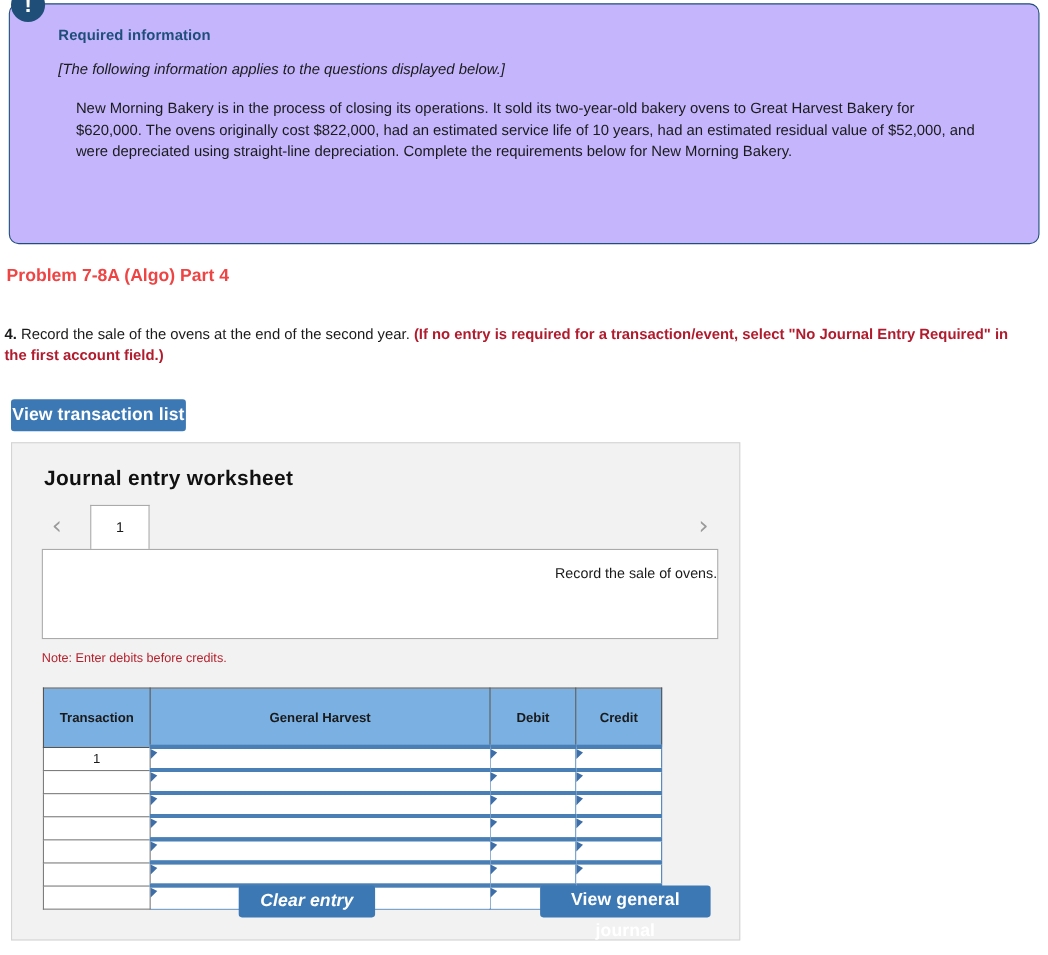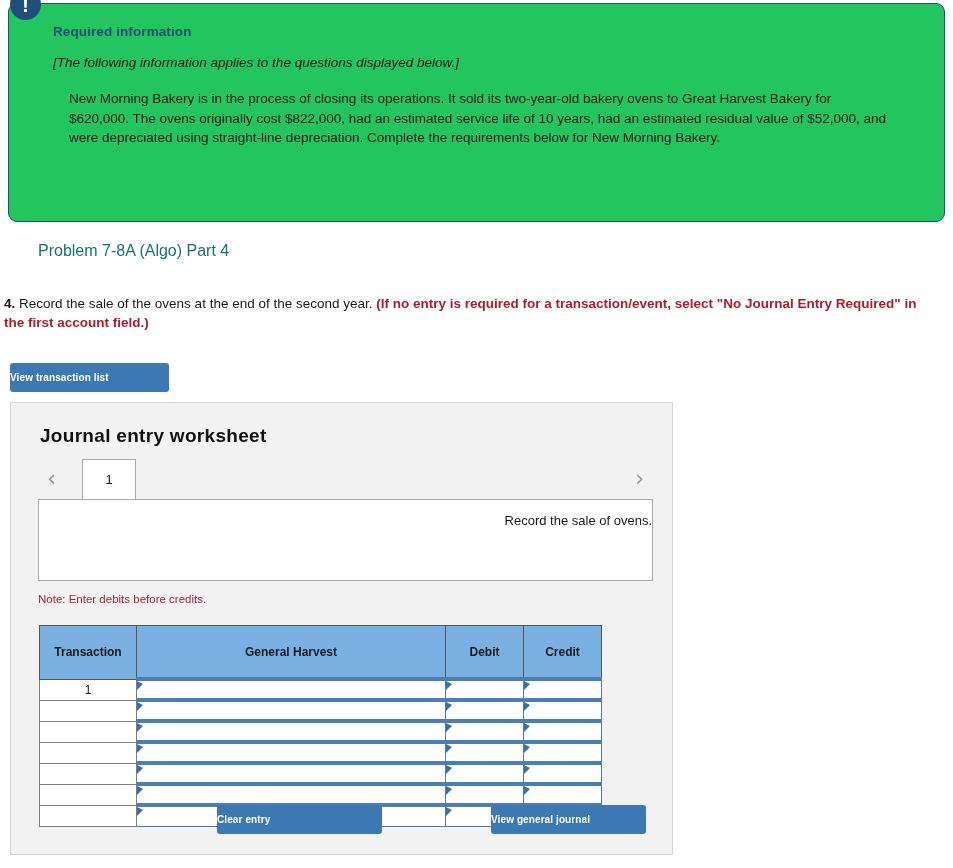--- a/index.html
+++ b/index.html
@@ -20,21 +20,21 @@
   .info-wrap {
     position: absolute;
     left: 8px;
     top: 3px;
     width: 937px;
     box-sizing: border-box;
   }
   .info-box {
     border: 1.5px solid #1f4e79;
     border-radius: 9px;
-    background: #22c55e;
+    background: #c4b5fd;
     box-sizing: border-box;
     padding: 20px 40px 22px 44px;
     min-height: 219px;
   }
   .alert-badge {
     position: absolute;
     left: 2px;
     top: -14px;
     width: 31px;
     height: 31px;
@@ -73,23 +73,22 @@
     margin: 16px;
     max-width: 830px;
   }
 
   
   .part-heading {
     position: absolute;
     left: 6px;
     top: 242px;
     font-size: 16px;
-    font-weight: normal;
-    color: #0f766e;
-    margin-left: 32px;
+    font-weight: bold;
+    color: #ef4444;
   }
   .question {
     position: absolute;
     left: 4px;
     top: 294px;
     width: 930px;
     font-size: 13.5px;
     line-height: 19px;
     color: #1a1a1a;
   }
@@ -100,23 +99,23 @@
   }
 
   
   .btn {
     display: inline-block;
     background: #3c78b4;
     color: #ffffff;
     border: none;
     border-radius: 3px;
     font-family: "Liberation Sans", sans-serif;
-    font-size: 10px;
-    font-weight: bold;
-    text-align: left;
+    font-size: 16px;
+    font-weight: bold;
+    text-align: center;
     cursor: pointer;
     padding: 0;
     line-height: 28px;
     letter-spacing: 0.1px;
   }
   .btn-transaction-list {
     position: absolute;
     left: 10px;
     top: 363px;
     width: 159px;
@@ -264,22 +263,23 @@
     position: absolute;
     left: 28px;
     top: 402px;
     width: 138px;
     height: 29px;
   }
   .btn-clear {
     position: absolute;
     left: 206px;
     top: 402px;
-    width: 165px;
+    width: 124px;
     height: 29px;
+    font-style: italic;
   }
   .btn-viewgj {
     position: absolute;
     left: 480px;
     top: 402px;
     width: 155px;
     height: 29px;
   }
 </style>
 </head>

